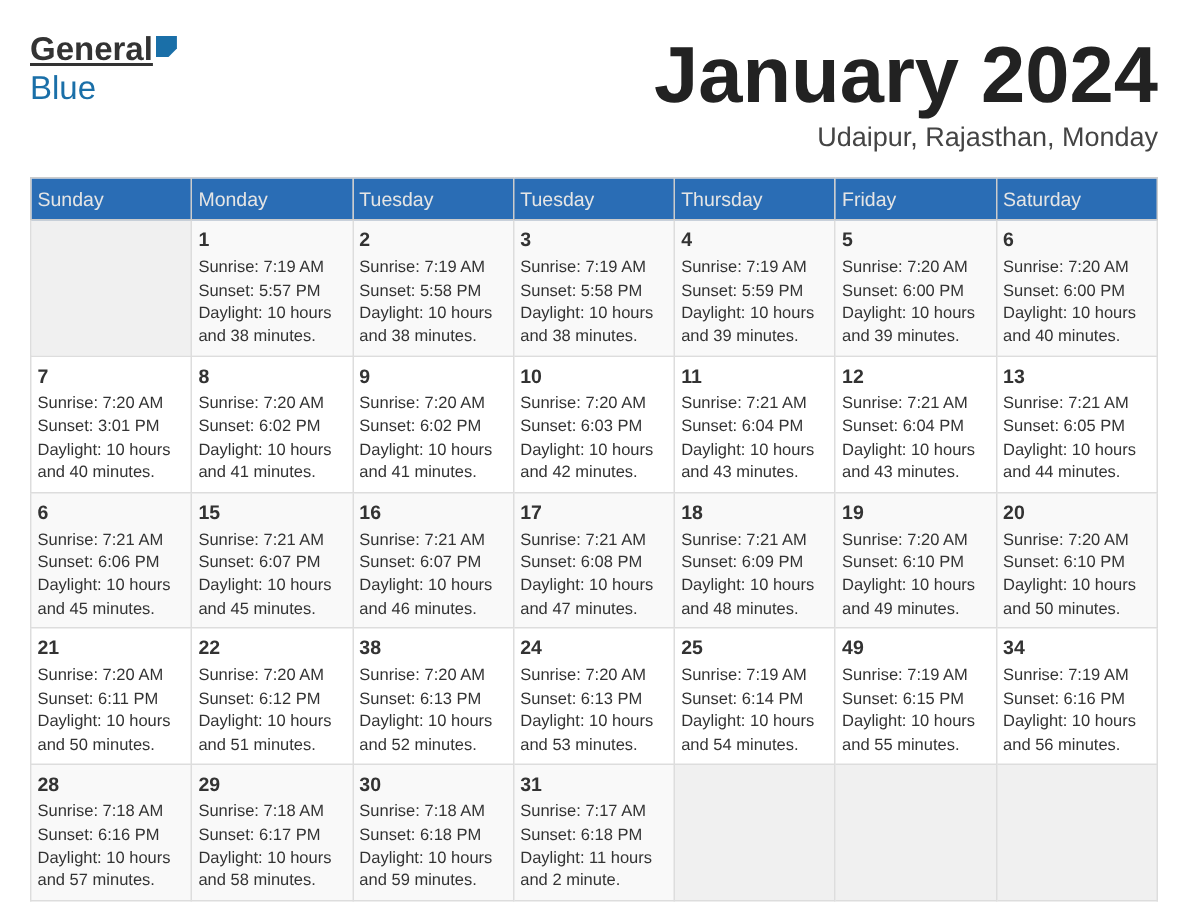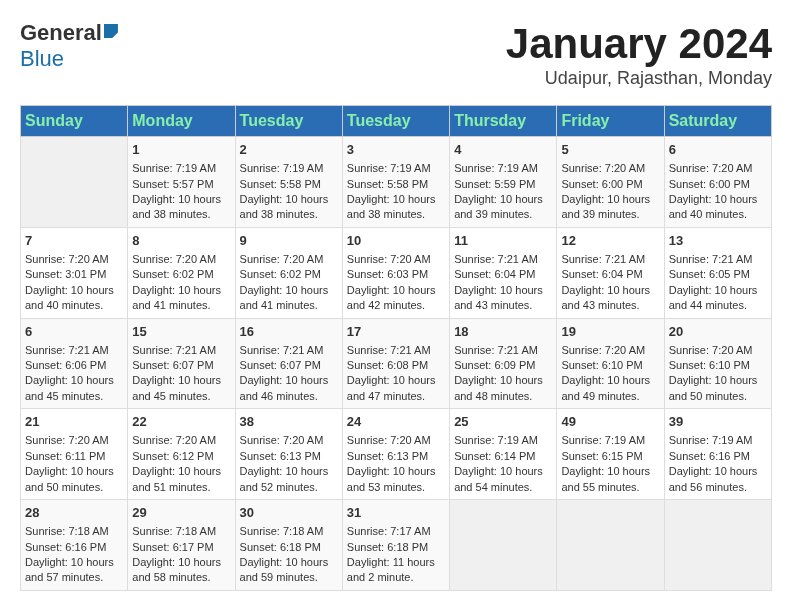--- a/index.html
+++ b/index.html
@@ -20,54 +20,54 @@
       display: flex;
       flex-direction: column;
       align-items: flex-start;
     }
     .logo-text {
       display: flex;
       align-items: center;
       font-size: 22px;
       font-weight: bold;
     }
-    .logo-general { color: #333; }
+    .logo-general { color: #333; text-decoration: underline; }
     .logo-blue { color: #1a6fa8; }
     .logo-icon {
       width: 14px;
       height: 14px;
       background: #1a6fa8;
       clip-path: polygon(0 0, 100% 0, 100% 60%, 60% 100%, 0 100%);
       margin-left: 2px;
       margin-top: -4px;
     }
     .title-area {
       text-align: right;
     }
     .month-title {
-      font-size: 42px;
+      font-size: 53px;
       font-weight: bold;
       color: #222;
     }
     .subtitle {
       font-size: 18px;
       color: #444;
     }
     table {
       width: 100%;
       border-collapse: collapse;
       font-size: 11px;
     }
     thead tr th {
       background-color: #2a6db5;
-      color: #86efac;
+      color: #e5e5e5;
       padding: 6px 4px;
       text-align: left;
-      font-size: 16px;
-      font-weight: bold;
+      font-size: 13px;
+      font-weight: normal;
       border: 1px solid #ccc;
     }
     tbody tr td {
       vertical-align: top;
       padding: 4px 4px;
       border: 1px solid #ddd;
       min-height: 70px;
       color: #333;
       line-height: 1.4;
     }
@@ -301,21 +301,21 @@
           <div>and 54 minutes.</div>
         </td>
         <td>
           <span class="day-number">49</span>
           <div>Sunrise: 7:19 AM</div>
           <div>Sunset: 6:15 PM</div>
           <div>Daylight: 10 hours</div>
           <div>and 55 minutes.</div>
         </td>
         <td>
-          <span class="day-number">39</span>
+          <span class="day-number">34</span>
           <div>Sunrise: 7:19 AM</div>
           <div>Sunset: 6:16 PM</div>
           <div>Daylight: 10 hours</div>
           <div>and 56 minutes.</div>
         </td>
       </tr>
       <tr>
         <td>
           <span class="day-number">28</span>
           <div>Sunrise: 7:18 AM</div>

